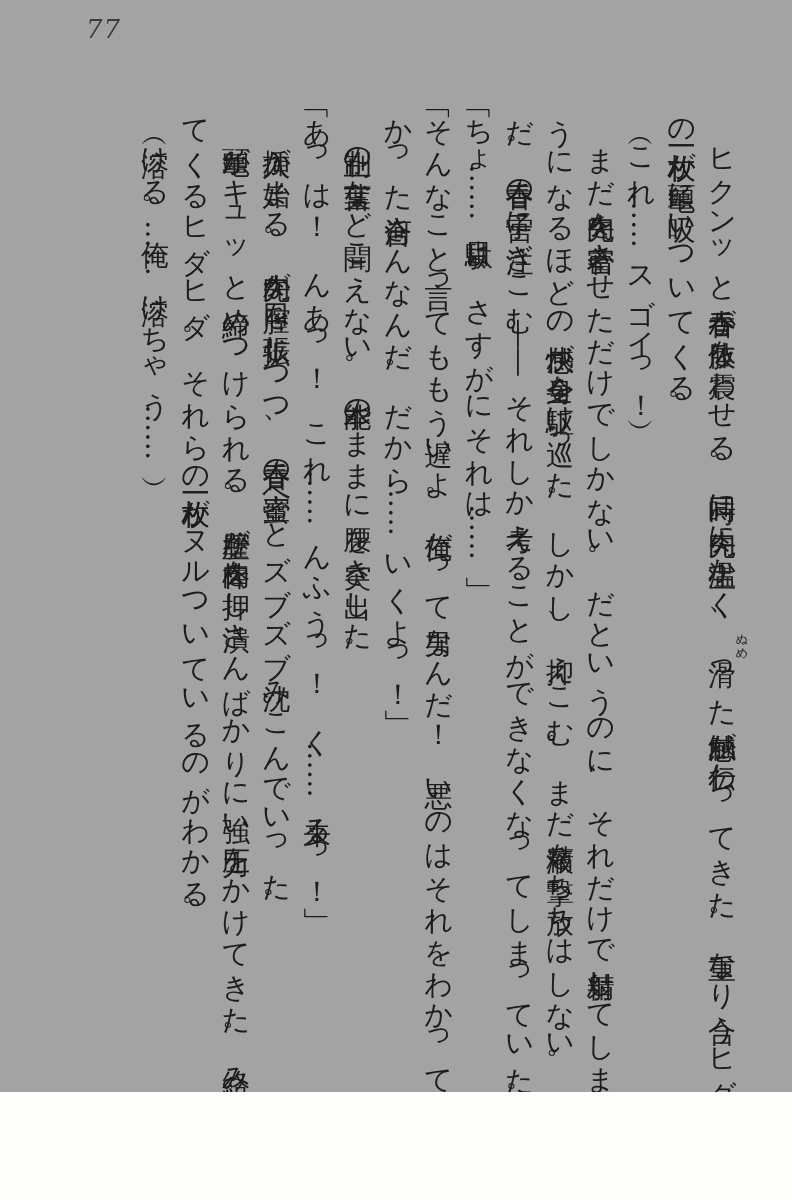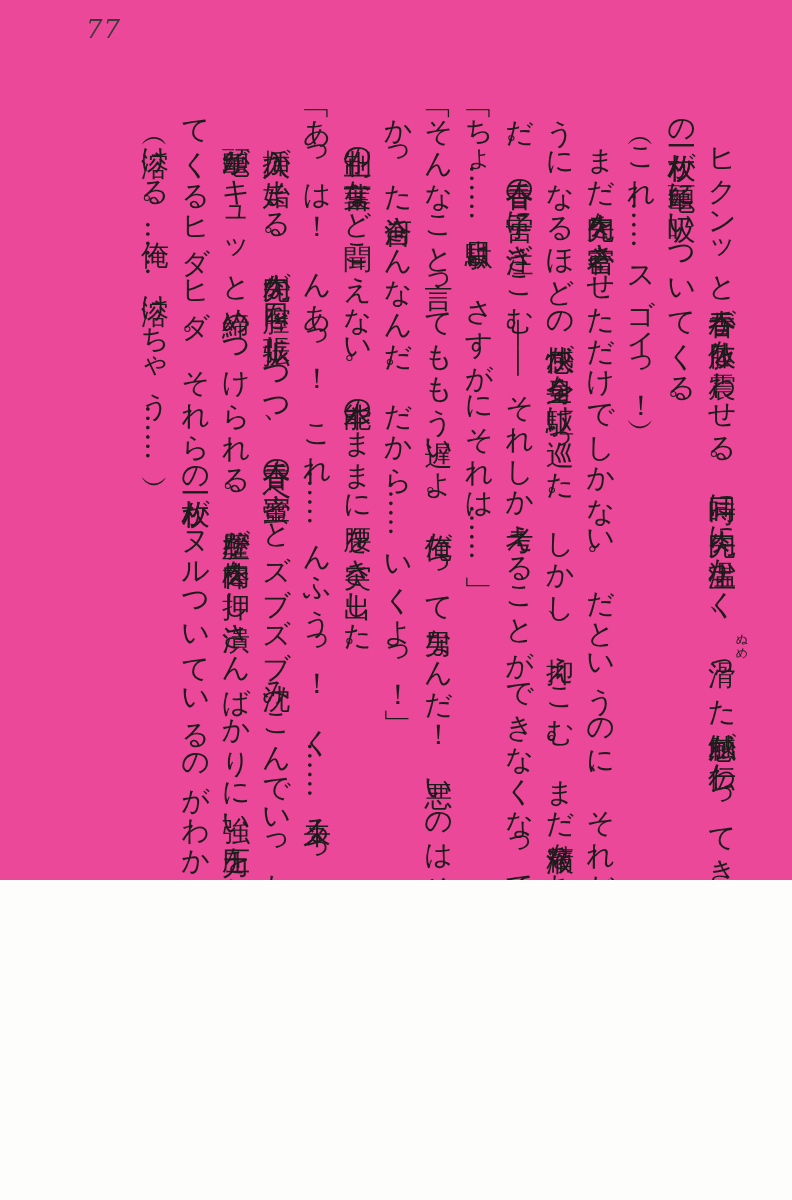--- a/index.html
+++ b/index.html
@@ -8,22 +8,22 @@
   }
   body {
     width: 792px;
     height: 1200px;
     background: #fdfdfc;
     overflow: hidden;
   }
   .page {
     position: relative;
     width: 792px;
-    height: 880px;
-    background: #ec4899;
+    height: 1092px;
+    background: #a3a3a3;
     overflow: hidden;
     text-decoration: underline;
   }
   .page-number {
     position: absolute;
     top: 16px;
     left: 86px;
     font-family: "DejaVu Serif", "Liberation Serif", serif;
     font-style: italic;
     font-size: 26px;

